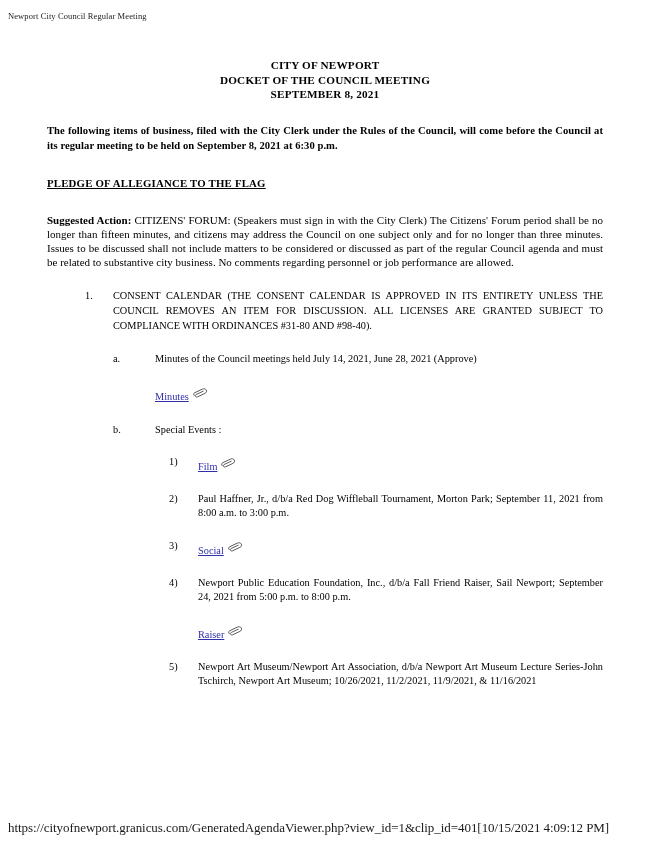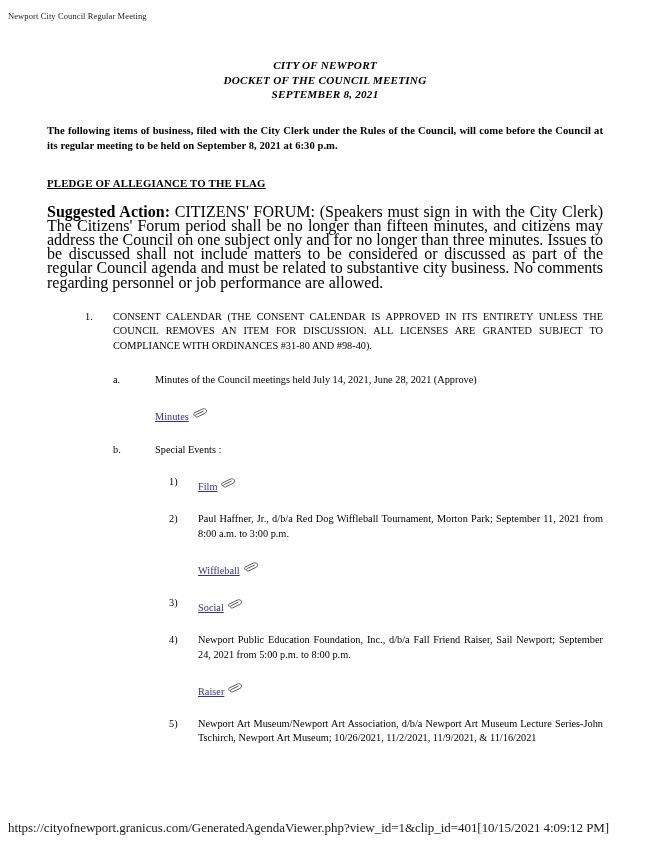--- a/index.html
+++ b/index.html
@@ -47,21 +47,21 @@
     width: 556px;
   }
 
   .title-block {
     text-align: center;
     font-weight: bold;
     font-size: 11.2px;
     line-height: 14.5px;
     letter-spacing: 0.2px;
   }
-  .title-block .line { white-space: nowrap; font-style: italic; }
+  .title-block .line { white-space: nowrap; }
 
   .venue-block {
     text-align: center;
     font-weight: bold;
     font-size: 11.2px;
     line-height: 14.5px;
     letter-spacing: 0.2px;
     margin-top: 20px;
   }
 
@@ -77,22 +77,22 @@
   .pledge {
     margin-top: 24px;
     font-weight: bold;
     font-size: 10.8px;
     text-decoration: underline;
     letter-spacing: 0.2px;
     display: inline-block;
   }
 
   .suggested {
-    margin-top: 14px;
-    font-size: 16px;
+    margin-top: 22px;
+    font-size: 11px;
     line-height: 14.2px;
     text-align: justify;
   }
   .suggested b { font-weight: bold; }
 
   
   .item-1 {
     margin-top: 20px;
     position: relative;
     padding-left: 66px;
@@ -209,25 +209,20 @@
   <div class="attach-row lvl-c">
     <span class="attach-link">Film</span><span class="clip-icon"><svg width="17" height="10" viewBox="0 0 17 10">
           <path d="M2.2 7.6 C1.2 6.8 1.4 5.4 2.6 4.8 L10.4 1.1 C11.9 0.4 13.6 0.8 14.3 2.0 C15.0 3.2 14.4 4.7 12.9 5.4 L5.6 8.8 C4.8 9.2 3.9 9.0 3.5 8.4 C3.1 7.7 3.4 6.9 4.2 6.5 L11.2 3.2" fill="none" stroke="#4a4a4a" stroke-width="0.9" stroke-linecap="round"></path>
         </svg></span>
   </div>
 
   <div class="subsub">
     <span class="marker">2)</span>
     <span>Paul Haffner, Jr., d/b/a Red Dog Wiffleball Tournament, Morton Park; September 11, 2021 from 8:00 a.m. to 3:00 p.m.</span>
   </div>
-  <div class="attach-row lvl-c">
-    <span class="attach-link">Wiffleball</span><span class="clip-icon"><svg width="17" height="10" viewBox="0 0 17 10">
-          <path d="M2.2 7.6 C1.2 6.8 1.4 5.4 2.6 4.8 L10.4 1.1 C11.9 0.4 13.6 0.8 14.3 2.0 C15.0 3.2 14.4 4.7 12.9 5.4 L5.6 8.8 C4.8 9.2 3.9 9.0 3.5 8.4 C3.1 7.7 3.4 6.9 4.2 6.5 L11.2 3.2" fill="none" stroke="#4a4a4a" stroke-width="0.9" stroke-linecap="round"></path>
-        </svg></span>
-  </div>
 
   <div class="subsub">
     <span class="marker">3)</span>
   </div>
   <div class="attach-row lvl-c">
     <span class="attach-link">Social</span><span class="clip-icon"><svg width="17" height="10" viewBox="0 0 17 10">
           <path d="M2.2 7.6 C1.2 6.8 1.4 5.4 2.6 4.8 L10.4 1.1 C11.9 0.4 13.6 0.8 14.3 2.0 C15.0 3.2 14.4 4.7 12.9 5.4 L5.6 8.8 C4.8 9.2 3.9 9.0 3.5 8.4 C3.1 7.7 3.4 6.9 4.2 6.5 L11.2 3.2" fill="none" stroke="#4a4a4a" stroke-width="0.9" stroke-linecap="round"></path>
         </svg></span>
   </div>
 

